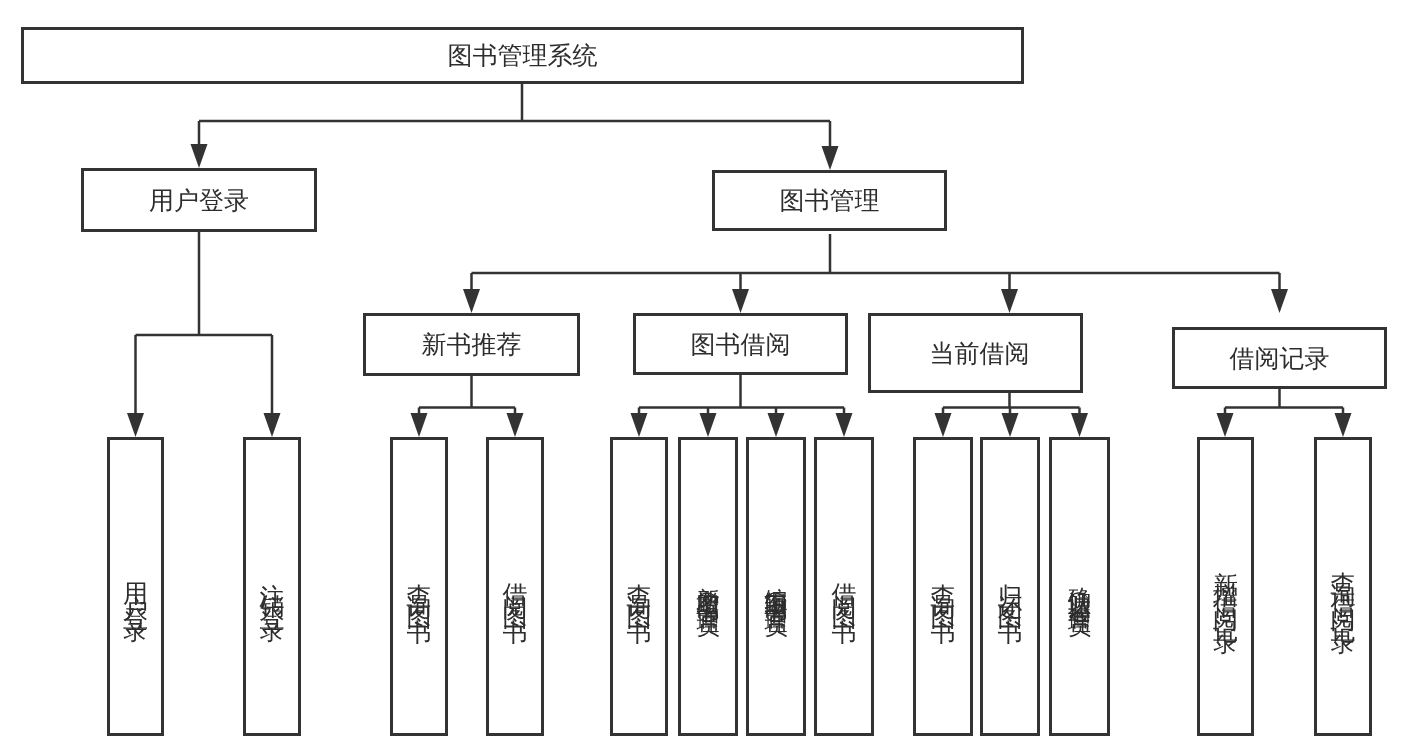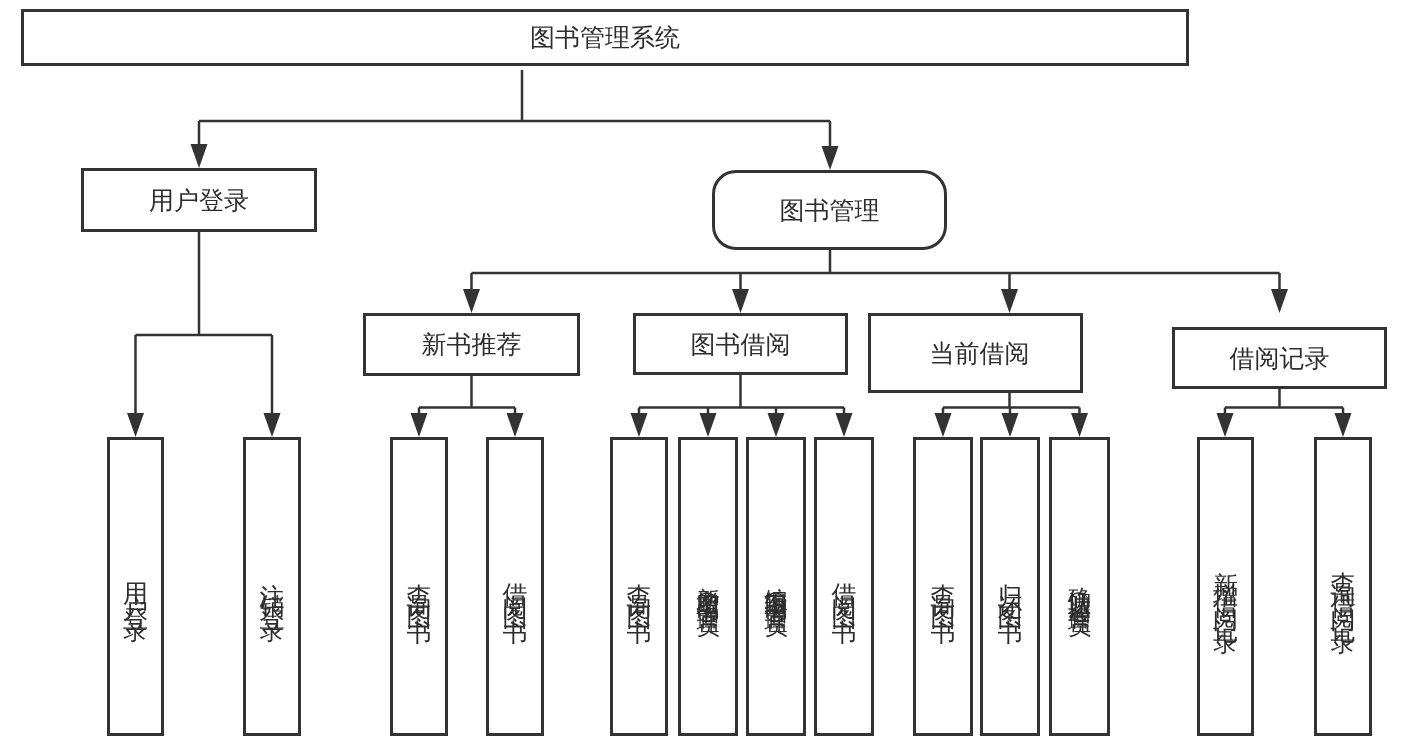--- a/index.html
+++ b/index.html
@@ -27,24 +27,24 @@
   .leaf{top:437px;height:299px;}
   .leaf span{
     writing-mode:vertical-rl;
     text-orientation:mixed;
     font-size:25px;
     letter-spacing:12px;
     line-height:1;
   }
   .leaf.long span{font-size:23px;letter-spacing:4px;}
   
-  #n-root{left:21px;top:9px;width:1168px;height:57px;}
+  #n-root{left:21px;top:27px;width:1003px;height:57px;}
   
   #n-user-login{left:81px;top:168px;width:236px;height:64px;}
-  #n-book-mgmt{left:712px;top:170px;width:235px;height:80px;border-radius:24px;}
+  #n-book-mgmt{left:712px;top:170px;width:235px;height:61px;}
   
   #n-new-book{left:363px;top:313px;width:217px;height:63px;}
   #n-book-borrow{left:633px;top:313px;width:215px;height:62px;}
   #n-current{left:868px;top:313px;width:215px;height:80px;padding-left:8px;}
   #n-record{left:1172px;top:327px;width:215px;height:62px;}
   
   #l-user-login{left:107px;width:57px;}
   #l-logout{left:243px;width:58px;}
   #l-rec-query{left:390px;width:58px;}
   #l-rec-borrow{left:486px;width:58px;}

